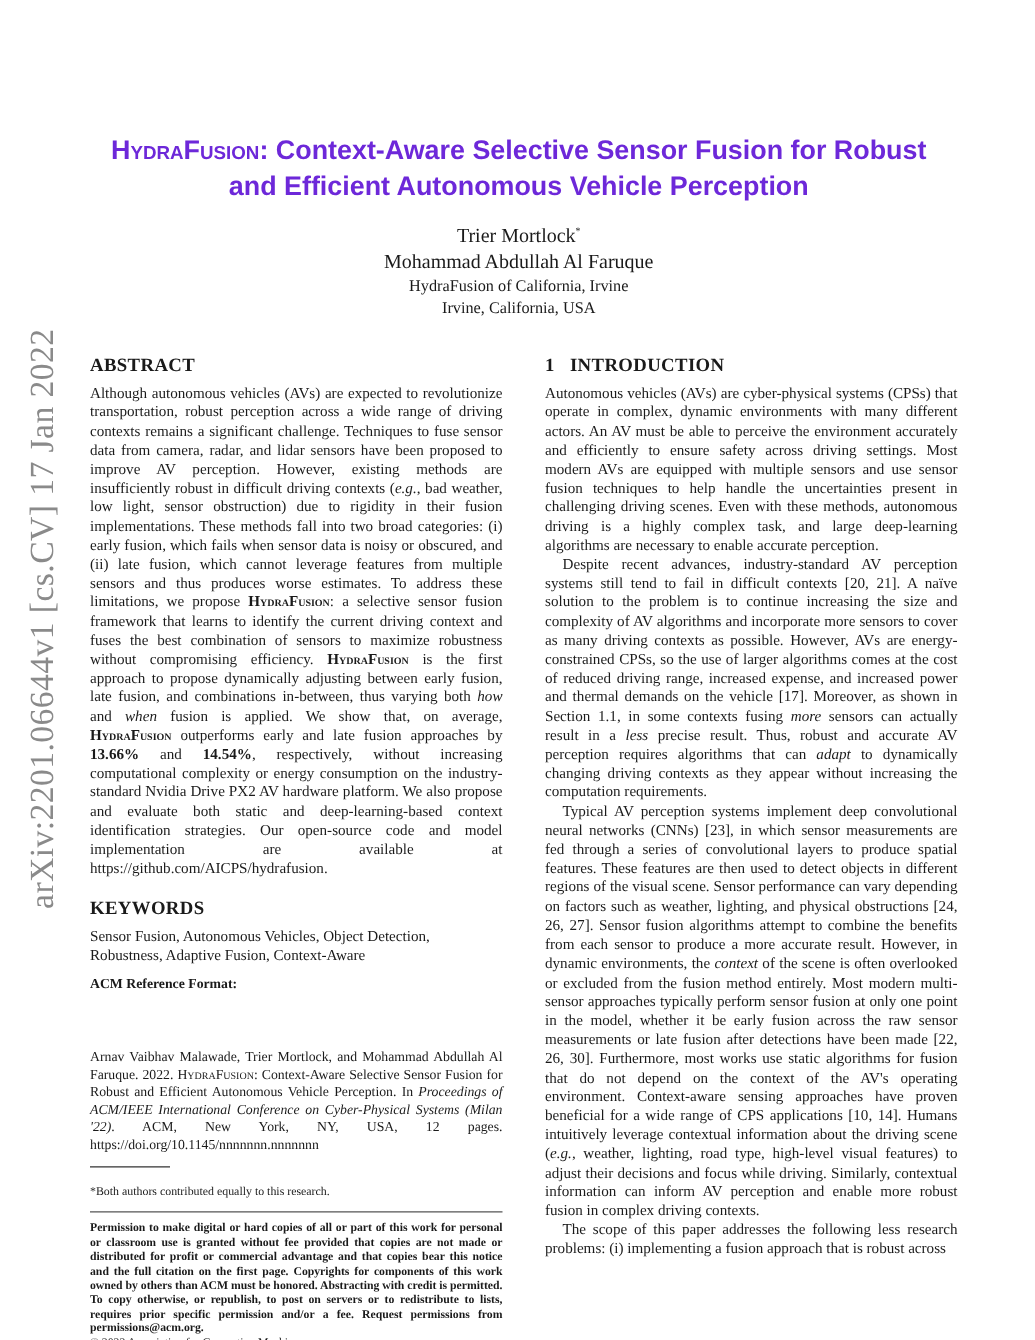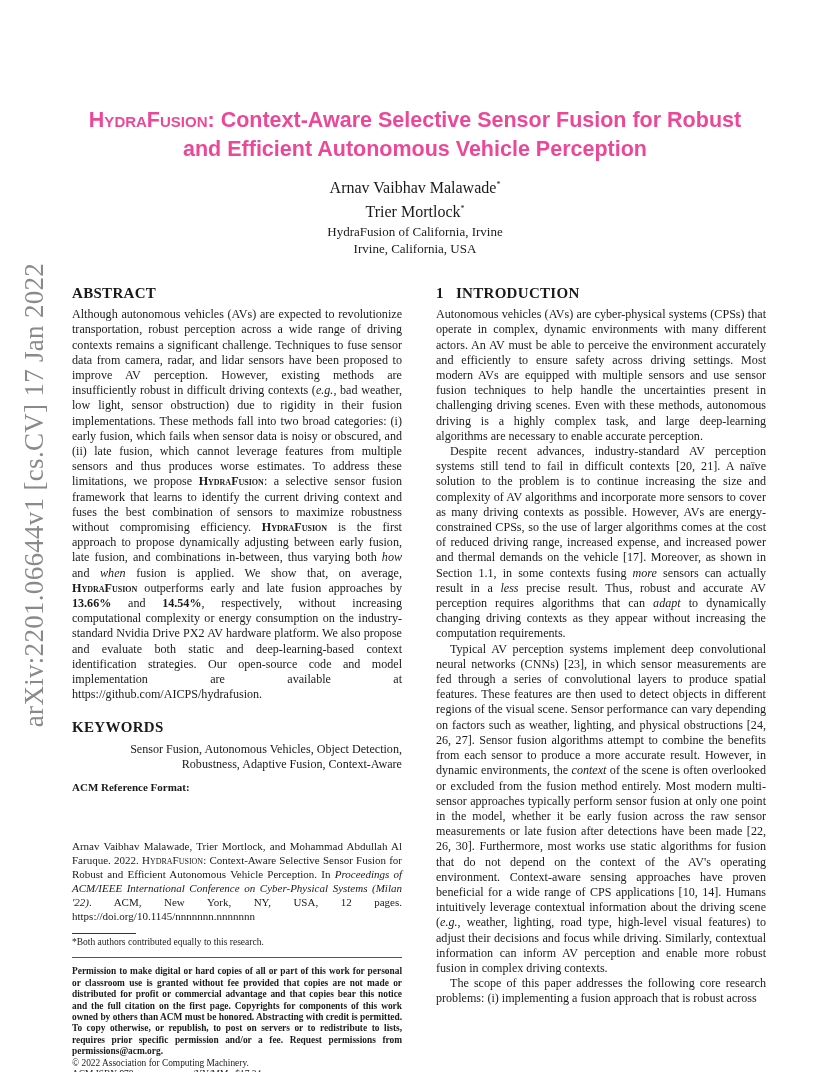--- a/index.html
+++ b/index.html
@@ -1,77 +1,77 @@
 <!DOCTYPE html>
 <html><head>
 <meta charset="utf-8">
 <style>
   html, body { margin: 0; padding: 0; background: #ffffff; }
   body { width: 828px; height: 1072px; position: relative; overflow: hidden; color: #1a1a1a; font-family: "Liberation Serif", "DejaVu Serif", serif; }
   .arxiv { position: absolute; left: 14px; top: 290px; width: 40px; height: 410px; }
   .arxiv span { position: absolute; left: 50%; top: 50%; transform: translate(-50%, -50%) rotate(-90deg); white-space: nowrap; font-family: "Liberation Serif", serif; font-size: 27px; color: #8a8a8a; letter-spacing: 0.3px; }
-  .title { position: absolute; left: 60px; top: 106px; width: 710px; text-align: center; font-family: "Liberation Sans", "DejaVu Sans", sans-serif; font-weight: bold; font-size: 21.5px; line-height: 29px; color: #ec4899; }
+  .title { position: absolute; left: 60px; top: 106px; width: 710px; text-align: center; font-family: "Liberation Sans", "DejaVu Sans", sans-serif; font-weight: bold; font-size: 21.5px; line-height: 29px; color: #6d28d9; }
   .sc { font-variant: small-caps; }
   .authors { position: absolute; left: 60px; top: 174px; width: 710px; text-align: center; }
   .author { font-size: 16px; line-height: 21px; }
   .affil { font-size: 13px; line-height: 17px; }
   .col { position: absolute; top: 270px; width: 330px; font-size: 12.1px; line-height: 15.2px; text-align: justify; }
   .col.left { left: 72px; }
   .col.right { left: 436px; }
   h2 { font-family: "Liberation Serif", serif; font-size: 15px; font-weight: bold; margin: 16px 0 6px 0; letter-spacing: 0.3px; }
   p { margin: 0; }
   .indent { text-indent: 14px; }
   .kw-head { margin-top: 18px; }
   .acm-head { font-weight: bold; font-size: 11px; margin-top: 8px; }
   .acm-ref { font-size: 11px; line-height: 14px; margin-top: 44px; }
   .fn-rule { width: 64px; border-top: 1px solid #333; margin-top: 10px; }
-  .fn { font-size: 9.5px; line-height: 13px; margin-top: 2px; }
+  .fn { font-size: 9.5px; line-height: 13px; margin-top: 14px; }
   .perm-rule { border-top: 1px solid #555; margin-top: 8px; }
   .perm { font-size: 9.4px; line-height: 11.4px; margin-top: 8px; font-weight: bold; }
   .perm-line { font-size: 9.4px; line-height: 11.4px; text-align: left; }
   .it { font-style: italic; }
   .b { font-weight: bold; }
 </style>
 </head>
 <body>
 
 <div class="arxiv">
     <span>arXiv:2201.06644v1  [cs.CV]  17 Jan 2022</span>
   </div>
 
 <div class="title">
   <span class="sc">HydraFusion</span><span>: Context-Aware Selective Sensor Fusion for Robust</span><br>
   <span>and Efficient Autonomous Vehicle Perception</span>
 </div>
 
 <div class="authors">
-  <div class="author"><span>Arnav Vaibhav Malawade</span><sup style="font-size:8px">*</sup></div>
   <div class="author"><span>Trier Mortlock</span><sup style="font-size:8px">*</sup></div>
+  <div class="author"><span>Mohammad Abdullah Al Faruque</span></div>
   <div class="affil">HydraFusion of California, Irvine</div>
   <div class="affil">Irvine, California, USA</div>
 </div>
 
 <div class="col left">
   <h2>ABSTRACT</h2>
   <p><span>Although autonomous vehicles (AVs) are expected to revolutionize transportation, robust perception across a wide range of driving contexts remains a significant challenge. Techniques to fuse sensor data from camera, radar, and lidar sensors have been proposed to improve AV perception. However, existing methods are insufficiently robust in difficult driving contexts (</span><span class="it">e.g.</span><span>, bad weather, low light, sensor obstruction) due to rigidity in their fusion implementations. These methods fall into two broad categories: (i) early fusion, which fails when sensor data is noisy or obscured, and (ii) late fusion, which cannot leverage features from multiple sensors and thus produces worse estimates. To address these limitations, we propose </span><span class="b sc">HydraFusion</span><span>: a selective sensor fusion framework that learns to identify the current driving context and fuses the best combination of sensors to maximize robustness without compromising efficiency. </span><span class="b sc">HydraFusion</span><span> is the first approach to propose dynamically adjusting between early fusion, late fusion, and combinations in-between, thus varying both </span><span class="it">how</span><span> and </span><span class="it">when</span><span> fusion is applied. We show that, on average, </span><span class="b sc">HydraFusion</span><span> outperforms early and late fusion approaches by </span><span class="b">13.66%</span><span> and </span><span class="b">14.54%</span><span>, respectively, without increasing computational complexity or energy consumption on the industry-standard Nvidia Drive PX2 AV hardware platform. We also propose and evaluate both static and deep-learning-based context identification strategies. Our open-source code and model implementation are available at https://github.com/AICPS/hydrafusion.</span></p>
 
   <h2 class="kw-head">KEYWORDS</h2>
-  <p style="text-align:right">Sensor Fusion, Autonomous Vehicles, Object Detection, Robustness, Adaptive Fusion, Context-Aware</p>
+  <p style="text-align:left">Sensor Fusion, Autonomous Vehicles, Object Detection, Robustness, Adaptive Fusion, Context-Aware</p>
 
   <div class="acm-head">ACM Reference Format:</div>
   <p class="acm-ref"><span>Arnav Vaibhav Malawade, Trier Mortlock, and Mohammad Abdullah Al Faruque. 2022. </span><span class="sc">HydraFusion</span><span>: Context-Aware Selective Sensor Fusion for Robust and Efficient Autonomous Vehicle Perception. In </span><span class="it">Proceedings of ACM/IEEE International Conference on Cyber-Physical Systems (Milan '22)</span><span>. ACM, New York, NY, USA, 12 pages. https://doi.org/10.1145/nnnnnnn.nnnnnnn</span></p>
 
   <div class="fn-rule"></div>
   <div class="fn">*Both authors contributed equally to this research.</div>
 
   <div class="perm-rule"></div>
   <p class="perm">Permission to make digital or hard copies of all or part of this work for personal or classroom use is granted without fee provided that copies are not made or distributed for profit or commercial advantage and that copies bear this notice and the full citation on the first page. Copyrights for components of this work owned by others than ACM must be honored. Abstracting with credit is permitted. To copy otherwise, or republish, to post on servers or to redistribute to lists, requires prior specific permission and/or a fee. Request permissions from permissions@acm.org.</p>
   <div class="perm-line">© 2022 Association for Computing Machinery.</div>
   <div class="perm-line">ACM ISBN 978-x-xxxx-xxxx-x/YY/MM...$17.24</div>
 </div>
 
 <div class="col right">
   <h2 style="white-space:pre">1   INTRODUCTION</h2>
   <p>Autonomous vehicles (AVs) are cyber-physical systems (CPSs) that operate in complex, dynamic environments with many different actors. An AV must be able to perceive the environment accurately and efficiently to ensure safety across driving settings. Most modern AVs are equipped with multiple sensors and use sensor fusion techniques to help handle the uncertainties present in challenging driving scenes. Even with these methods, autonomous driving is a highly complex task, and large deep-learning algorithms are necessary to enable accurate perception.</p>
   <p class="indent"><span>Despite recent advances, industry-standard AV perception systems still tend to fail in difficult contexts [20, 21]. A naïve solution to the problem is to continue increasing the size and complexity of AV algorithms and incorporate more sensors to cover as many driving contexts as possible. However, AVs are energy-constrained CPSs, so the use of larger algorithms comes at the cost of reduced driving range, increased expense, and increased power and thermal demands on the vehicle [17]. Moreover, as shown in Section 1.1, in some contexts fusing </span><span class="it">more</span><span> sensors can actually result in a </span><span class="it">less</span><span> precise result. Thus, robust and accurate AV perception requires algorithms that can </span><span class="it">adapt</span><span> to dynamically changing driving contexts as they appear without increasing the computation requirements.</span></p>
   <p class="indent"><span>Typical AV perception systems implement deep convolutional neural networks (CNNs) [23], in which sensor measurements are fed through a series of convolutional layers to produce spatial features. These features are then used to detect objects in different regions of the visual scene. Sensor performance can vary depending on factors such as weather, lighting, and physical obstructions [24, 26, 27]. Sensor fusion algorithms attempt to combine the benefits from each sensor to produce a more accurate result. However, in dynamic environments, the </span><span class="it">context</span><span> of the scene is often overlooked or excluded from the fusion method entirely. Most modern multi-sensor approaches typically perform sensor fusion at only one point in the model, whether it be early fusion across the raw sensor measurements or late fusion after detections have been made [22, 26, 30]. Furthermore, most works use static algorithms for fusion that do not depend on the context of the AV's operating environment. Context-aware sensing approaches have proven beneficial for a wide range of CPS applications [10, 14]. Humans intuitively leverage contextual information about the driving scene (</span><span class="it">e.g.</span><span>, weather, lighting, road type, high-level visual features) to adjust their decisions and focus while driving. Similarly, contextual information can inform AV perception and enable more robust fusion in complex driving contexts.</span></p>
-  <p class="indent">The scope of this paper addresses the following core research problems: (i) implementing a fusion approach that is robust across</p>
+  <p class="indent">The scope of this paper addresses the following less research problems: (i) implementing a fusion approach that is robust across</p>
 </div>
 
 </body></html>

